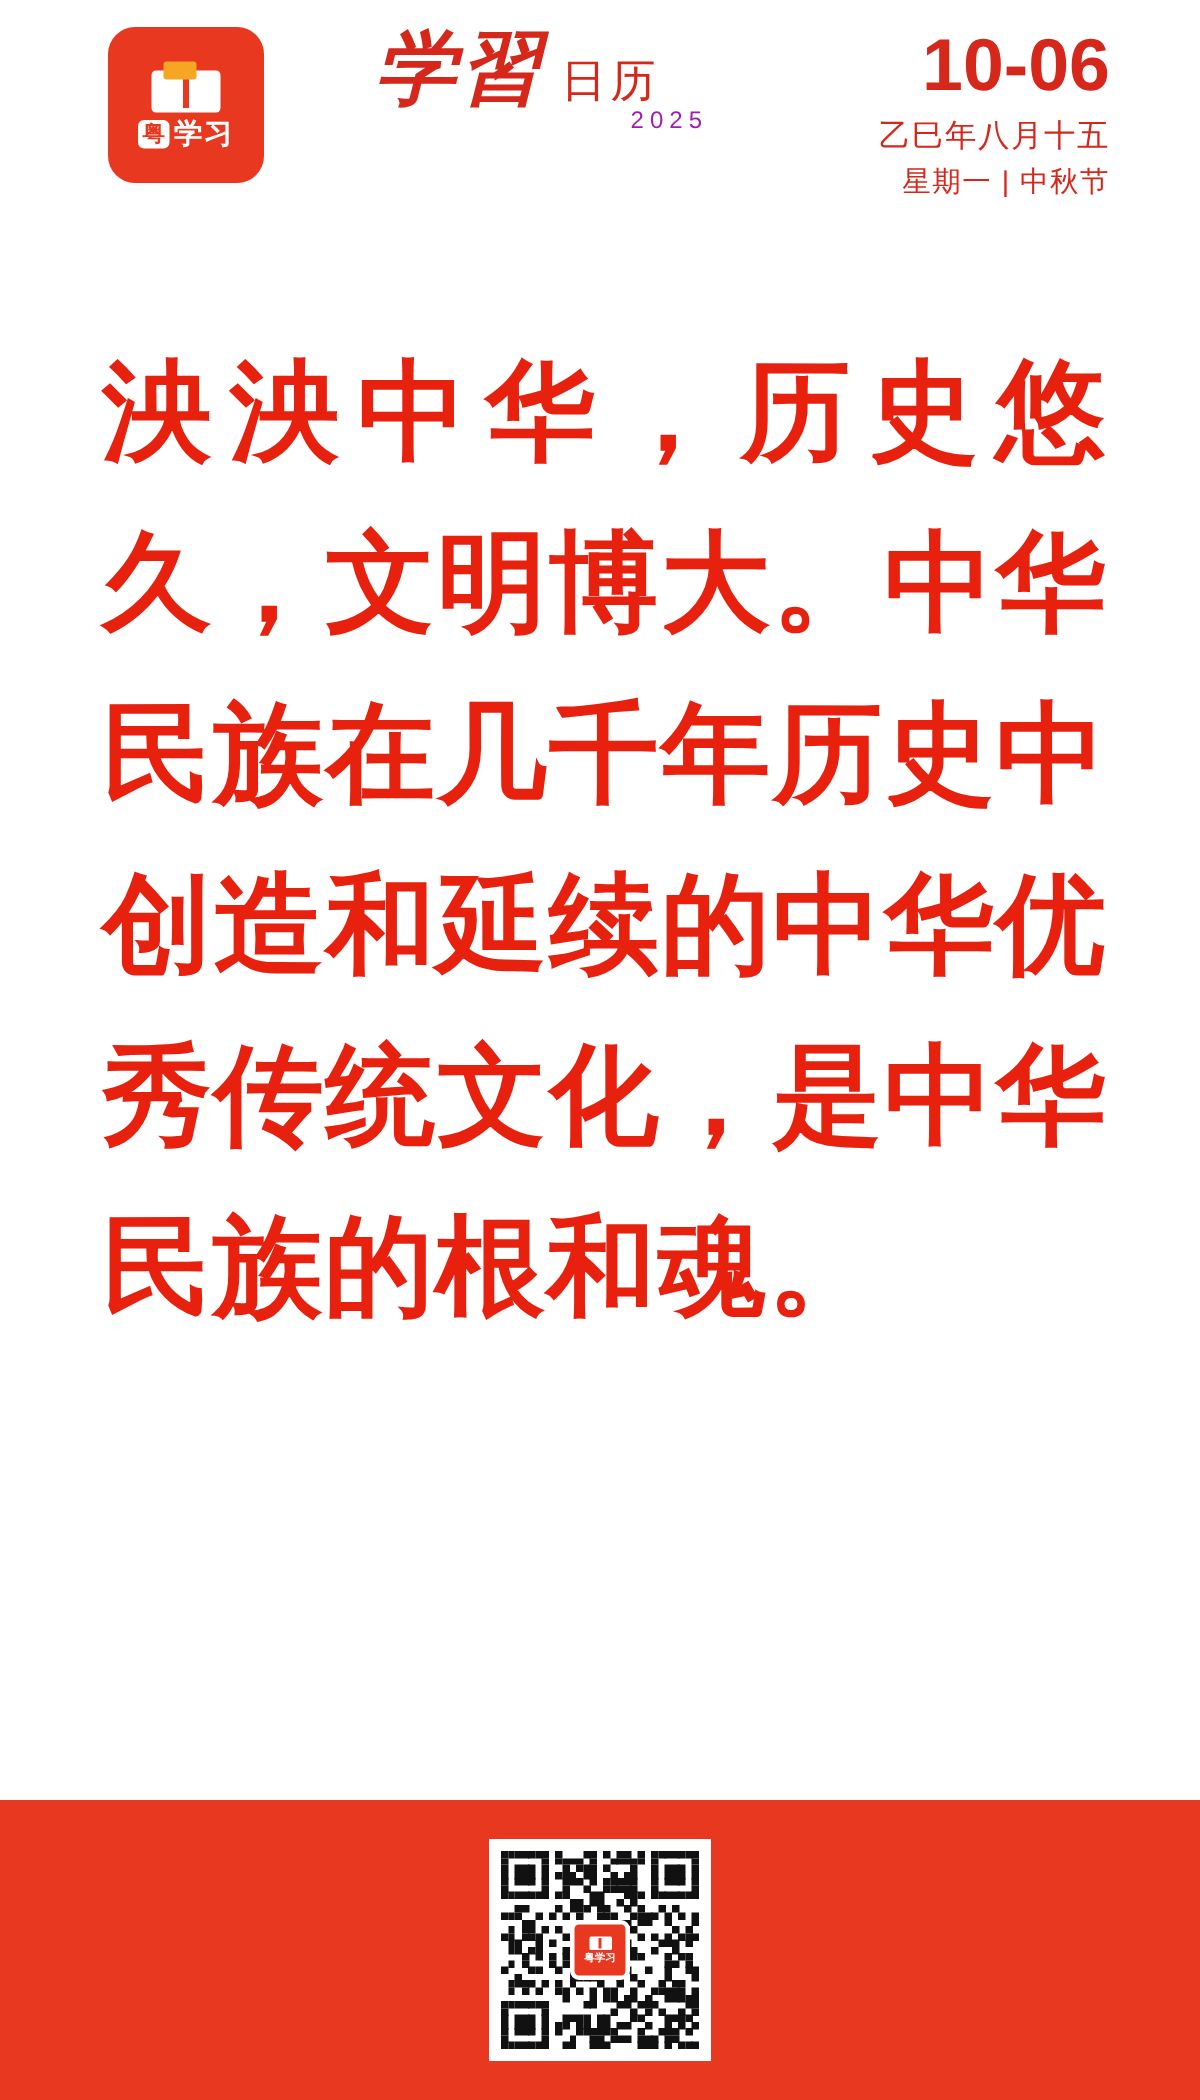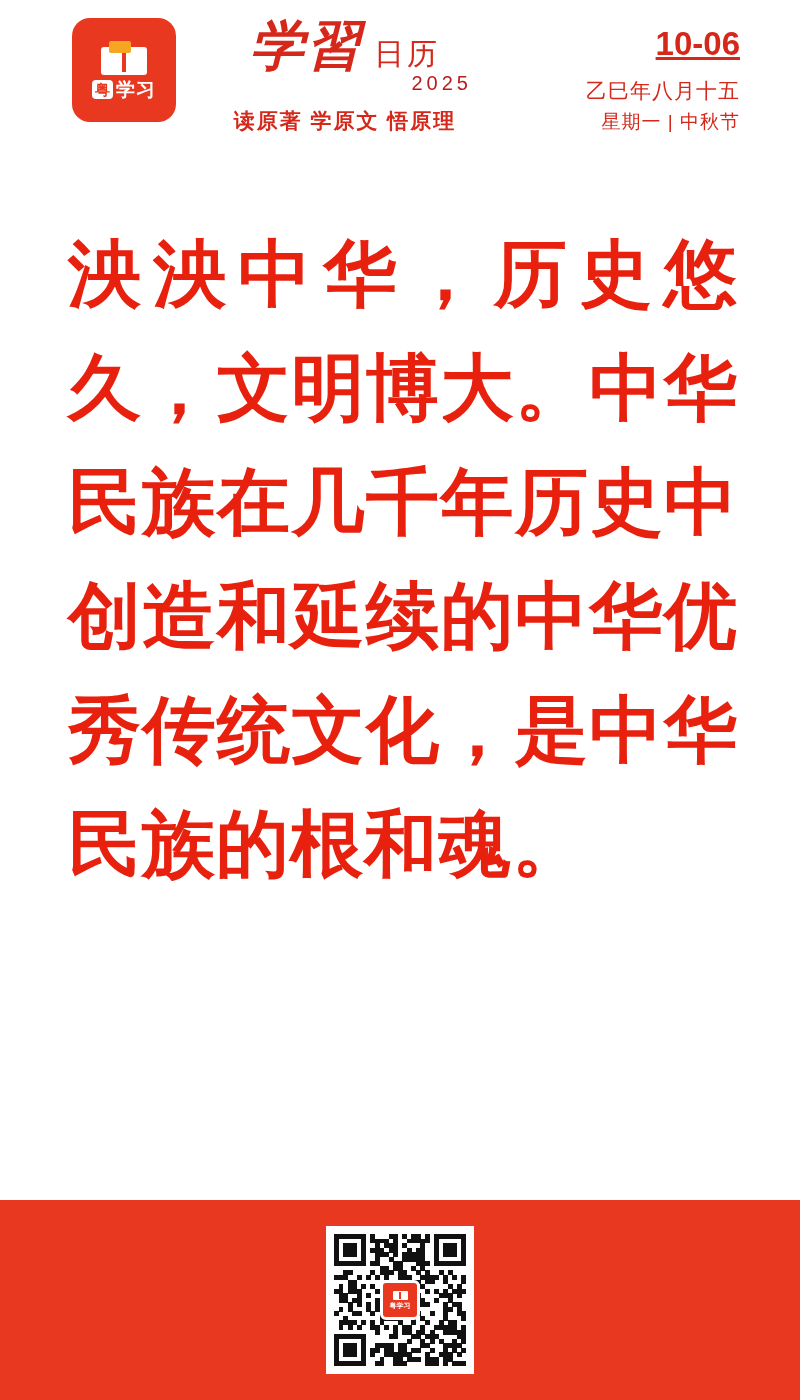--- a/index.html
+++ b/index.html
@@ -122,22 +122,22 @@
     line-height: 60px;
   }
   .title-sub {
     color: #d5281b;
     font-size: 30px;
     font-family: "Liberation Serif", "DejaVu Serif", serif;
     letter-spacing: 3px;
     line-height: 40px;
   }
   .title-year {
-    color: #b91c1c;
-    font-size: 20px;
+    color: #a21caf;
+    font-size: 16px;
     letter-spacing: 4px;
     text-align: right;
     padding-right: 8px;
     margin-top: -4px;
   }
   .title-slogan {
     color: #d5281b;
     font-size: 21px;
     font-weight: bold;
     letter-spacing: 2px;
@@ -145,25 +145,24 @@
   }
 
   .date-block {
     position: absolute;
     right: 60px;
     top: 18px;
     text-align: right;
     color: #d5281b;
   }
   .date-main {
-    font-size: 33px;
+    font-size: 49px;
     font-weight: bold;
     letter-spacing: 0px;
     line-height: 52px;
-    text-decoration: underline;
   }
   .date-lunar {
     font-size: 21px;
     letter-spacing: 1px;
     margin-top: 8px;
     line-height: 26px;
   }
   .date-week {
     font-size: 19px;
     letter-spacing: 1px;
@@ -283,21 +282,20 @@
         <span class="logo-word">学习</span>
       </div>
     </div>
 
     <div class="title-block">
       <div class="title-row">
         <span class="title-main">学習</span>
         <span class="title-sub">日历</span>
       </div>
       <div class="title-year">2025</div>
-      <div class="title-slogan">读原著  学原文  悟原理</div>
     </div>
 
     <div class="date-block">
       <div class="date-main">10-06</div>
       <div class="date-lunar">乙巳年八月十五</div>
       <div class="date-week">星期一 | 中秋节</div>
     </div>
 
   </div>
 

